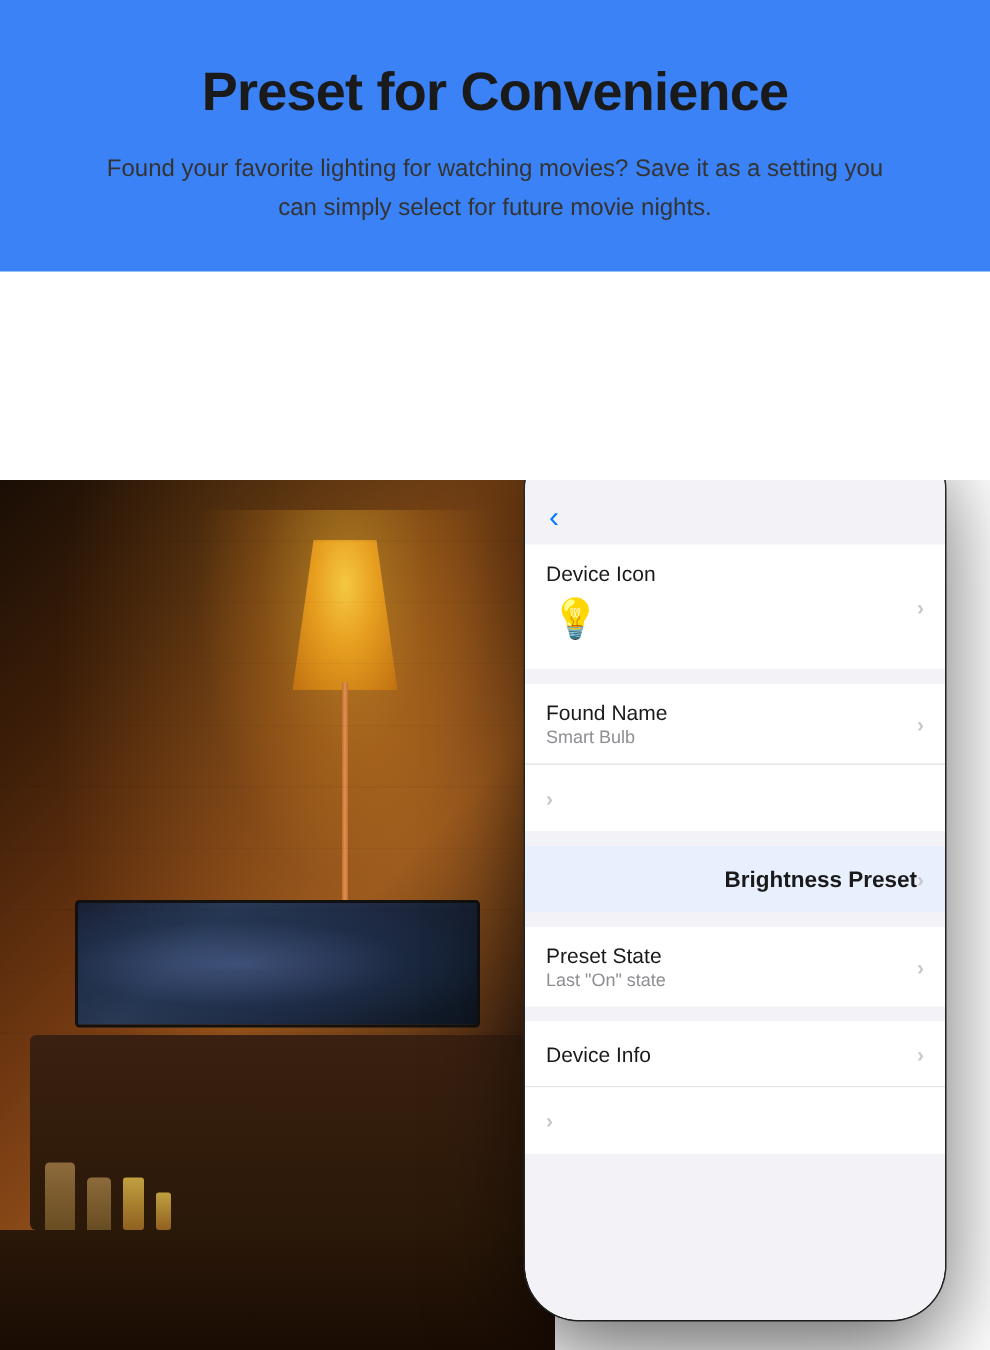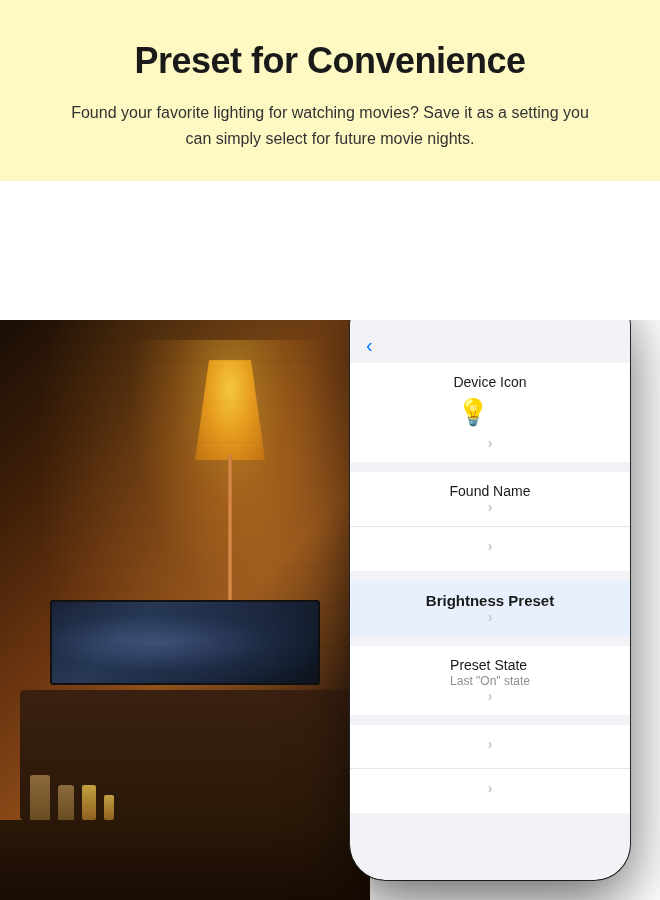--- a/index.html
+++ b/index.html
@@ -16,21 +16,21 @@
       width: 660px;
       height: 900px;
       position: relative;
       background: #fff;
     }
 
     
     .top-section {
       text-align: center;
       padding: 40px 60px 30px;
-      background: #fef9c3;
+      background: #3b82f6;
       position: relative;
       z-index: 2;
     }
 
     .main-title {
       font-size: 36px;
       font-weight: 700;
       color: #1a1a1a;
       margin-bottom: 18px;
       letter-spacing: -0.5px;
@@ -253,21 +253,20 @@
     }
 
     .settings-item {
       display: flex;
       align-items: center;
       justify-content: space-between;
       padding: 11px 14px;
       border-bottom: 0.5px solid #e5e5ea;
       background: #fff;
       min-height: 44px;
-      flex-direction: column;
     }
 
     .settings-item:last-child {
       border-bottom: none;
     }
 
     .settings-item.highlighted {
       background: #e8f0fe;
       text-align: right;
     }
@@ -405,20 +404,21 @@
                   </div>
                 </div>
               </div>
 
               <div class="section-gap"></div>
 
               <div class="settings-section">
                 <div class="settings-item">
                   <div class="item-left">
                     <div class="item-title">Found Name</div>
+                    <div class="item-subtitle">Smart Bulb</div>
                   </div>
                   <div class="item-right">
                     <span class="chevron">›</span>
                   </div>
                 </div>
 
                 <div class="settings-item">
                   <div class="item-right">
                     <span class="chevron">›</span>
                   </div>
@@ -449,20 +449,23 @@
                   <div class="item-right">
                     <span class="chevron">›</span>
                   </div>
                 </div>
               </div>
 
               <div class="section-gap"></div>
 
               <div class="settings-section">
                 <div class="settings-item">
+                  <div class="item-left">
+                    <div class="item-title">Device Info</div>
+                  </div>
                   <div class="item-right">
                     <span class="chevron">›</span>
                   </div>
                 </div>
 
                 <div class="settings-item">
                   <div class="item-right">
                     <span class="chevron">›</span>
                   </div>
                 </div>

